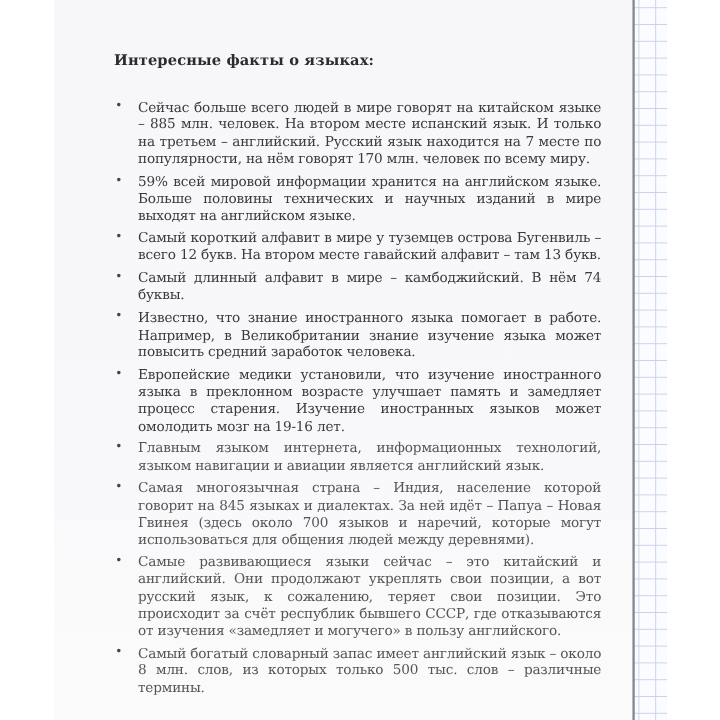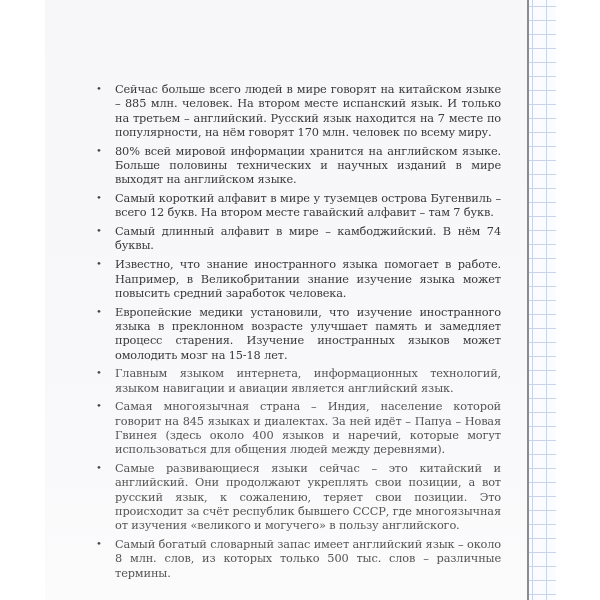--- a/index.html
+++ b/index.html
@@ -43,25 +43,26 @@
     position: absolute; left: 13px; top: 0; font-size: 10px; color: #444;
   }
   .fact.light { color: #555; }
 </style>
 </head>
 <body>
 
 <div class="grid-sheet"></div>
 
 <div class="page">
+  <div class="title">Интересные факты о языках:</div>
   <ul class="facts">
     <li class="fact"><span class="bullet">•</span><span>Сейчас больше всего людей в мире говорят на китайском языке – 885 млн. человек. На втором месте испанский язык. И только на третьем – английский. Русский язык находится на 7 месте по популярности, на нём говорят 170 млн. человек по всему миру.</span></li>
-    <li class="fact"><span class="bullet">•</span><span>80% всей мировой информации хранится на английском языке. Больше половины технических и научных изданий в мире выходят на английском языке.</span></li>
-    <li class="fact"><span class="bullet">•</span><span>Самый короткий алфавит в мире у туземцев острова Бугенвиль – всего 12 букв. На втором месте гавайский алфавит – там 7 букв.</span></li>
+    <li class="fact"><span class="bullet">•</span><span>59% всей мировой информации хранится на английском языке. Больше половины технических и научных изданий в мире выходят на английском языке.</span></li>
+    <li class="fact"><span class="bullet">•</span><span>Самый короткий алфавит в мире у туземцев острова Бугенвиль – всего 12 букв. На втором месте гавайский алфавит – там 13 букв.</span></li>
     <li class="fact"><span class="bullet">•</span><span>Самый длинный алфавит в мире – камбоджийский. В нём 74 буквы.</span></li>
     <li class="fact"><span class="bullet">•</span><span>Известно, что знание иностранного языка помогает в работе. Например, в Великобритании знание изучение языка может повысить средний заработок человека.</span></li>
-    <li class="fact"><span class="bullet">•</span><span>Европейские медики установили, что изучение иностранного языка в преклонном возрасте улучшает память и замедляет процесс старения. Изучение иностранных языков может омолодить мозг на 15-18 лет.</span></li>
+    <li class="fact"><span class="bullet">•</span><span>Европейские медики установили, что изучение иностранного языка в преклонном возрасте улучшает память и замедляет процесс старения. Изучение иностранных языков может омолодить мозг на 19-16 лет.</span></li>
     <li class="fact light"><span class="bullet">•</span><span>Главным языком интернета, информационных технологий, языком навигации и авиации является английский язык.</span></li>
-    <li class="fact light"><span class="bullet">•</span><span>Самая многоязычная страна – Индия, население которой говорит на 845 языках и диалектах. За ней идёт – Папуа – Новая Гвинея (здесь около 400 языков и наречий, которые могут использоваться для общения людей между деревнями).</span></li>
-    <li class="fact light"><span class="bullet">•</span><span>Самые развивающиеся языки сейчас – это китайский и английский. Они продолжают укреплять свои позиции, а вот русский язык, к сожалению, теряет свои позиции. Это происходит за счёт республик бывшего СССР, где многоязычная от изучения «великого и могучего» в пользу английского.</span></li>
+    <li class="fact light"><span class="bullet">•</span><span>Самая многоязычная страна – Индия, население которой говорит на 845 языках и диалектах. За ней идёт – Папуа – Новая Гвинея (здесь около 700 языков и наречий, которые могут использоваться для общения людей между деревнями).</span></li>
+    <li class="fact light"><span class="bullet">•</span><span>Самые развивающиеся языки сейчас – это китайский и английский. Они продолжают укреплять свои позиции, а вот русский язык, к сожалению, теряет свои позиции. Это происходит за счёт республик бывшего СССР, где отказываются от изучения «замедляет и могучего» в пользу английского.</span></li>
     <li class="fact light"><span class="bullet">•</span><span>Самый богатый словарный запас имеет английский язык – около 8 млн. слов, из которых только 500 тыс. слов – различные термины.</span></li>
   </ul>
 </div>
 
 </body></html>

